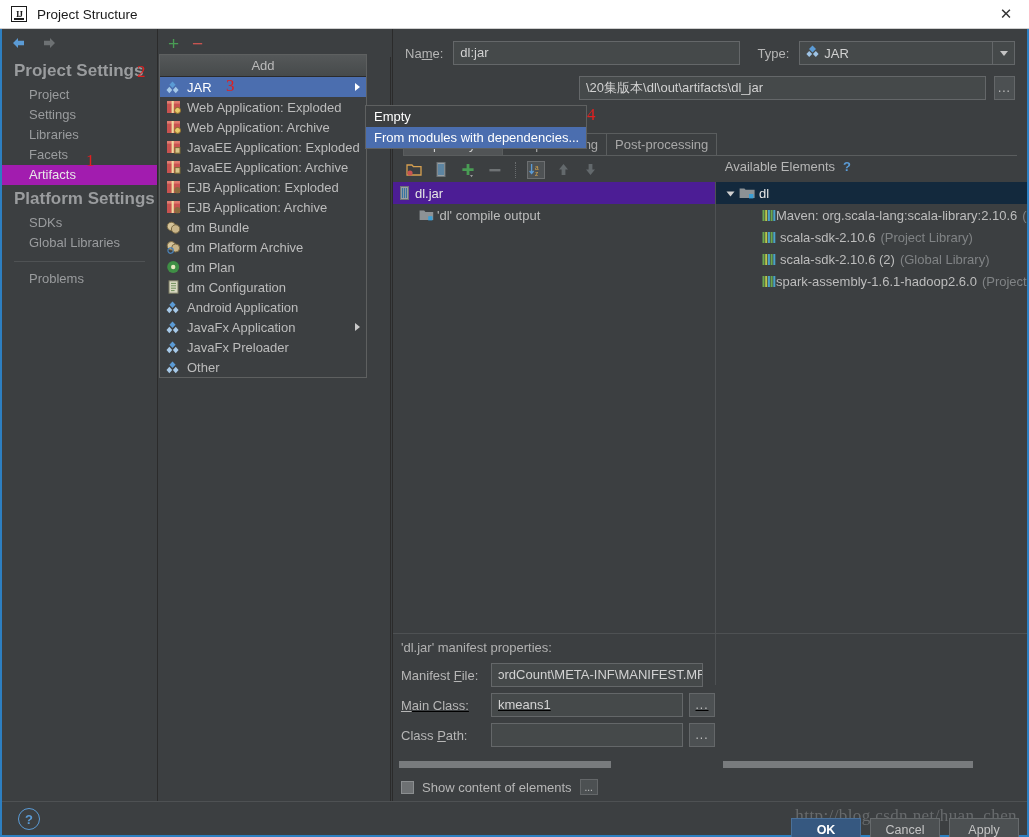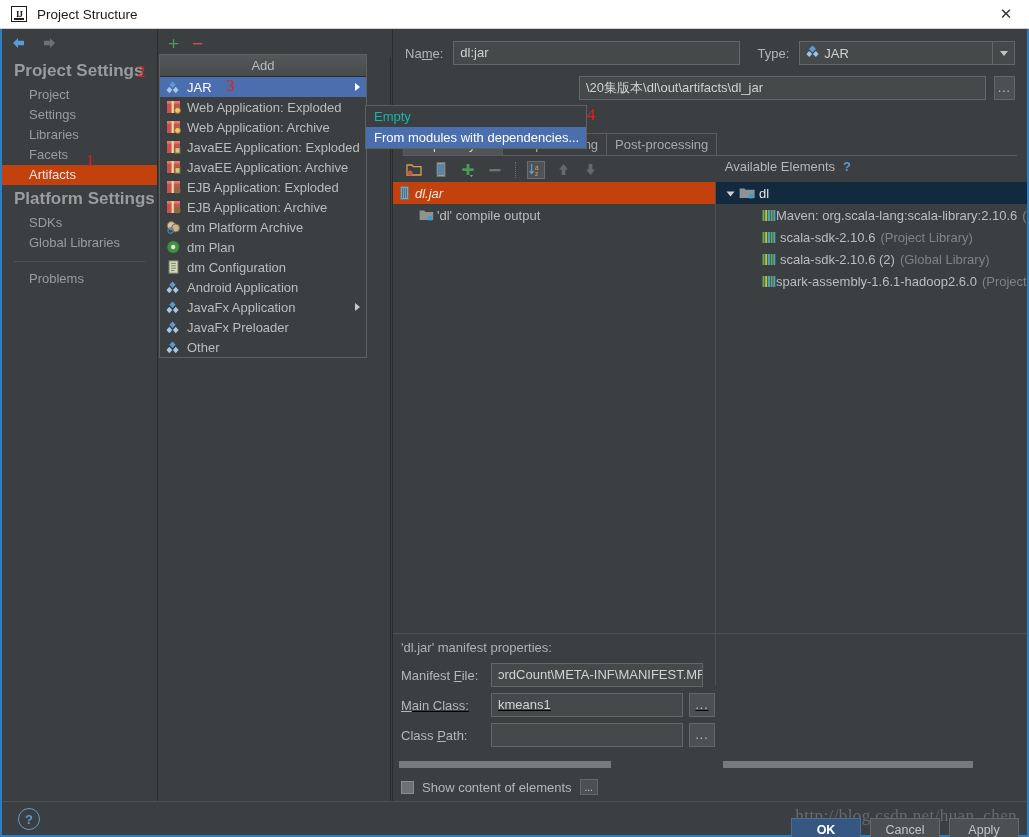--- a/index.html
+++ b/index.html
@@ -72,21 +72,21 @@
   }
   .sec-head {
     padding: 4px 0 4px 12px;
     font-size: 17px; font-weight: bold; color: #9a9c9e;
   }
   .sb-item {
     height: 20px; line-height: 20px; padding-left: 27px;
     font-size: 13px; color: #9a9c9e; cursor: default;
   }
   .sb-item.selected {
-    background: #c2410c; color: #e8e8e8;
+    background: #a21caf; color: #e8e8e8;
   }
   .sb-sep {
     margin: 8px 12px 7px 12px; height: 1px; background: #4f5254;
   }
 
   
   .editor {
     position: absolute; left: 157px; top: 0; right: 0; height: 774px;
     background: #3c3f41;
   }
@@ -136,21 +136,21 @@
 
   
   .submenu {
     position: absolute; left: 363px; top: 76px; width: 222px;
     background: #3c3f41;
     border: 1px solid #5e6060;
     z-index: 50;
   }
   .submenu .si {
     height: 21px; line-height: 21px; padding-left: 8px;
-    font-size: 13px; color: #14b8a6; cursor: default;
+    font-size: 13px; color: #ffffff; cursor: default;
   }
   .submenu .si.sel { background: #4b6eaf; color: #ffffff; }
 
   
   .detail {
     position: absolute; left: 233px; top: 0; right: 0; bottom: 0;
     background: #3c3f41;
     border-left: 1px solid #2b2b2b;
   }
   .row1 {
@@ -243,21 +243,21 @@
   }
   .tree-right {
     position: absolute; left: 322px; top: 153px; right: 0; bottom: 118px;
     background: #3c3f41; border-left: 1px solid #4e5153;
     overflow: hidden;
   }
   .trow {
     height: 22px; display: flex; align-items: center;
     font-size: 13px; color: #bdbdbd; white-space: nowrap; cursor: default;
   }
-  .trow.sel-left { background: #c2410c; color: #e6e6e6; font-style: italic; }
+  .trow.sel-left { background: #4c1d95; color: #e6e6e6; }
   .trow.sel-right { background: #13293d; color: #e6e6e6; }
   .trow .gray { color: #808385; }
 
   
   .manifest {
     position: absolute; left: 0; right: 0; bottom: 52px; height: 118px;
     border-top: 1px solid #4e5153;
   }
   .mtitle { position: absolute; left: 8px; top: 6px; font-size: 13px; color: #b2b2b2; }
   .mrow { position: absolute; left: 8px; height: 26px; display: flex; align-items: center; }
@@ -672,20 +672,29 @@
             <svg width="15" height="14" viewBox="0 0 15 14">
                 <rect x="1" y="3" width="13" height="10" fill="#c8524f"></rect>
                 <rect x="1" y="1" width="13" height="2.6" fill="#e07b6f"></rect>
                 <rect x="5.6" y="1" width="2.2" height="12" fill="#f0d9a0"></rect>
                 <circle cx="11.4" cy="10.2" r="3.1" fill="#8c6b3f"></circle>
               </svg>
           </span>
           <span class="lbl">EJB Application: Archive</span>
         </div>
 
+        <div class="mi">
+          <span class="ico">
+            <svg width="15" height="14" viewBox="0 0 15 14">
+                <circle cx="5.4" cy="6.4" r="4.2" fill="#d6c49a" stroke="#7b6a44"></circle>
+                <circle cx="9.6" cy="9" r="4.2" fill="#c9b589" stroke="#7b6a44"></circle>
+              </svg>
+          </span>
+          <span class="lbl">dm Bundle</span>
+        </div>
 
         <div class="mi">
           <span class="ico">
             <svg width="15" height="14" viewBox="0 0 15 14">
                 <circle cx="5.4" cy="5.8" r="4.2" fill="#d6c49a" stroke="#7b6a44"></circle>
                 <circle cx="9.6" cy="8" r="4" fill="#c9b589" stroke="#7b6a44"></circle>
                 <circle cx="4.6" cy="10.6" r="2.7" fill="none" stroke="#4a80b5" stroke-width="1.2"></circle>
               </svg>
           </span>
           <span class="lbl">dm Platform Archive</span>

